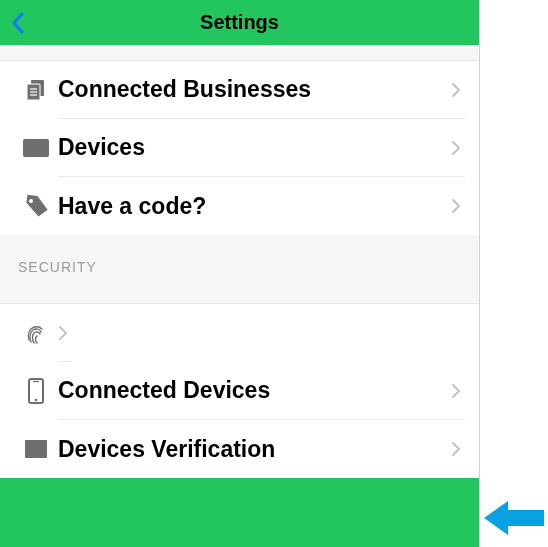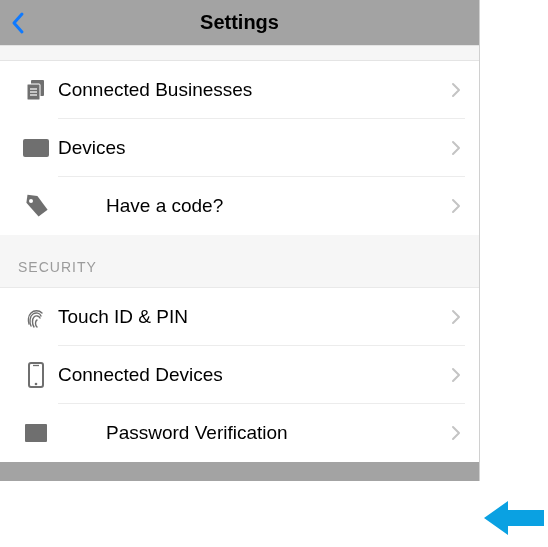--- a/index.html
+++ b/index.html
@@ -7,23 +7,23 @@
   body {
     font-family: -apple-system, "Helvetica Neue", Arial, sans-serif;
     background: #fff;
     width: 548px;
     height: 547px;
     position: relative;
     overflow: hidden;
   }
   .device-frame {
     width: 480px;
-    height: 481px;
+    height: 547px;
     border-right: 1px solid #d0d0d0;
-    background: #a3a3a3;
+    background: #22c55e;
     position: relative;
   }
   .nav {
     height: 46px;
     display: flex;
     align-items: center;
     justify-content: center;
     position: relative;
     border-bottom: 1px solid #e4e4e4;
   }
@@ -39,21 +39,21 @@
   .nav .title {
     font-weight: 700;
     font-size: 20px;
     color: #000;
   }
   .section-header {
     background: #f6f6f6;
     color: #9b9b9b;
     font-size: 14px;
     letter-spacing: 1px;
-    padding: 24px 18px 12px 18px;
+    padding: 24px 18px 28px 18px;
     border-bottom: 1px solid #e9e9e9;
   }
   .group {
     background: #fff;
   }
   .row {
     display: flex;
     align-items: center;
     height: 58px;
     padding: 0 14px 0 14px;
@@ -61,29 +61,30 @@
   }
   .row .icon-slot {
     width: 44px;
     display: flex;
     align-items: center;
     justify-content: center;
     color: #6f6f6f;
   }
   .row .label {
     flex: 1;
-    font-size: 19px;
+    font-size: 23px;
     color: #000;
     border-bottom: 1px solid #ececec;
     height: 100%;
     display: flex;
     align-items: center;
     padding-right: 8px;
-  }
-  .row:last-child .label { border-bottom: none; margin-left: 48px; }
+    font-weight: bold;
+  }
+  .row:last-child .label { border-bottom: none; }
   .chev {
     color: #c4c4c4;
     border-bottom: 1px solid #ececec;
     height: 100%;
     display: flex;
     align-items: center;
     padding-right: 4px;
   }
   .row:last-child .chev { border-bottom: none; }
   .group-gap-top { border-top: 1px solid #e4e4e4; }
@@ -183,21 +184,20 @@
           <svg width="26" height="26" viewBox="0 0 26 26">
             <g fill="none" stroke="#6f6f6f" stroke-width="1.4" stroke-linecap="round">
               <path d="M6 20c-1-3-1-8 2-11 3-3 8-3 11 0"></path>
               <path d="M8 22c-2-4-1-10 2-12 3-2 7-1 8 2"></path>
               <path d="M11 23c-2-3-2-8 0-10 2-2 5-1 6 1"></path>
               <path d="M14 23c-2-2-2-6 0-7"></path>
             </g>
           </svg>
         </span>
       </div>
-      <div class="label">Touch ID &amp; PIN</div>
       <div class="chev">
         <svg width="10" height="16" viewBox="0 0 10 16">
             <polyline points="2,2 8,8 2,14" fill="none" stroke="#c4c4c4" stroke-width="2" stroke-linecap="round" stroke-linejoin="round"></polyline>
           </svg>
       </div>
     </div>
 
 
     <div class="row">
       <div class="icon-slot">
@@ -218,21 +218,21 @@
     </div>
 
     <div class="row">
       <div class="icon-slot">
         <span>
           <svg width="24" height="20" viewBox="0 0 24 20">
             <rect x="1" y="1" width="22" height="18" rx="1" fill="#6f6f6f"></rect>
           </svg>
         </span>
       </div>
-      <div class="label">Password Verification</div>
+      <div class="label">Devices Verification</div>
       <div class="chev">
         <svg width="10" height="16" viewBox="0 0 10 16">
             <polyline points="2,2 8,8 2,14" fill="none" stroke="#c4c4c4" stroke-width="2" stroke-linecap="round" stroke-linejoin="round"></polyline>
           </svg>
       </div>
     </div>
 
   </div>
 </div>
 

